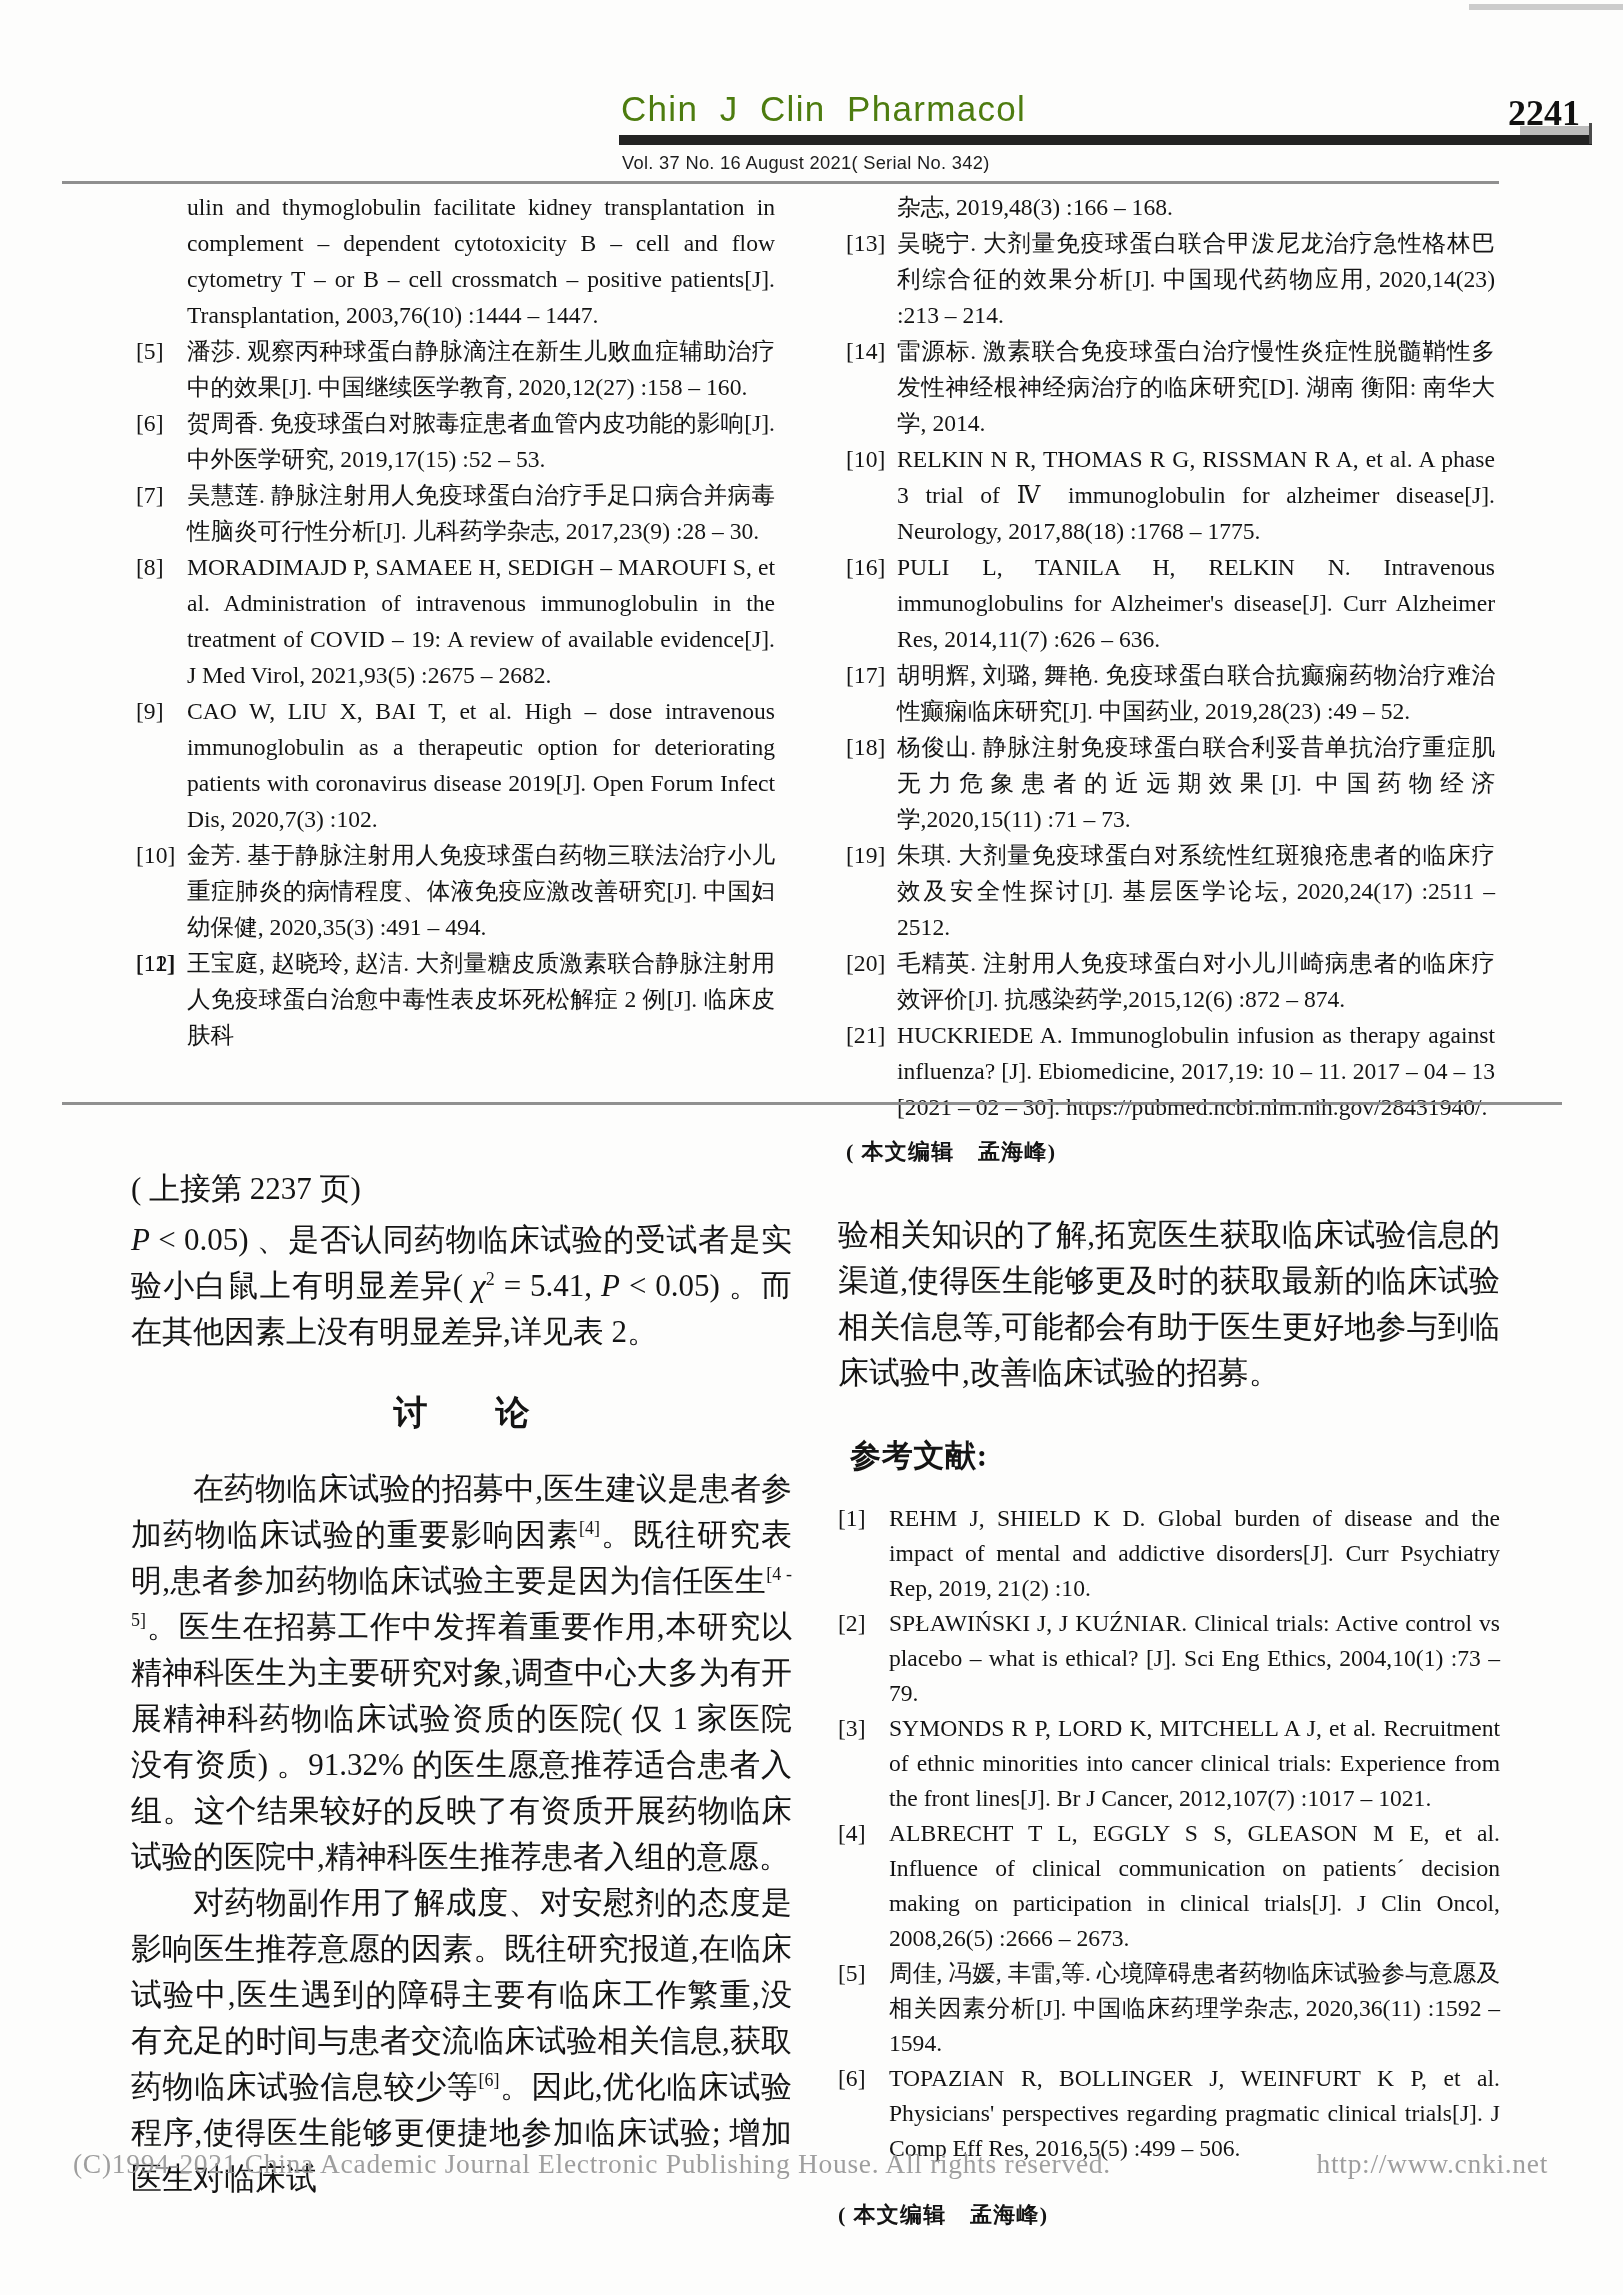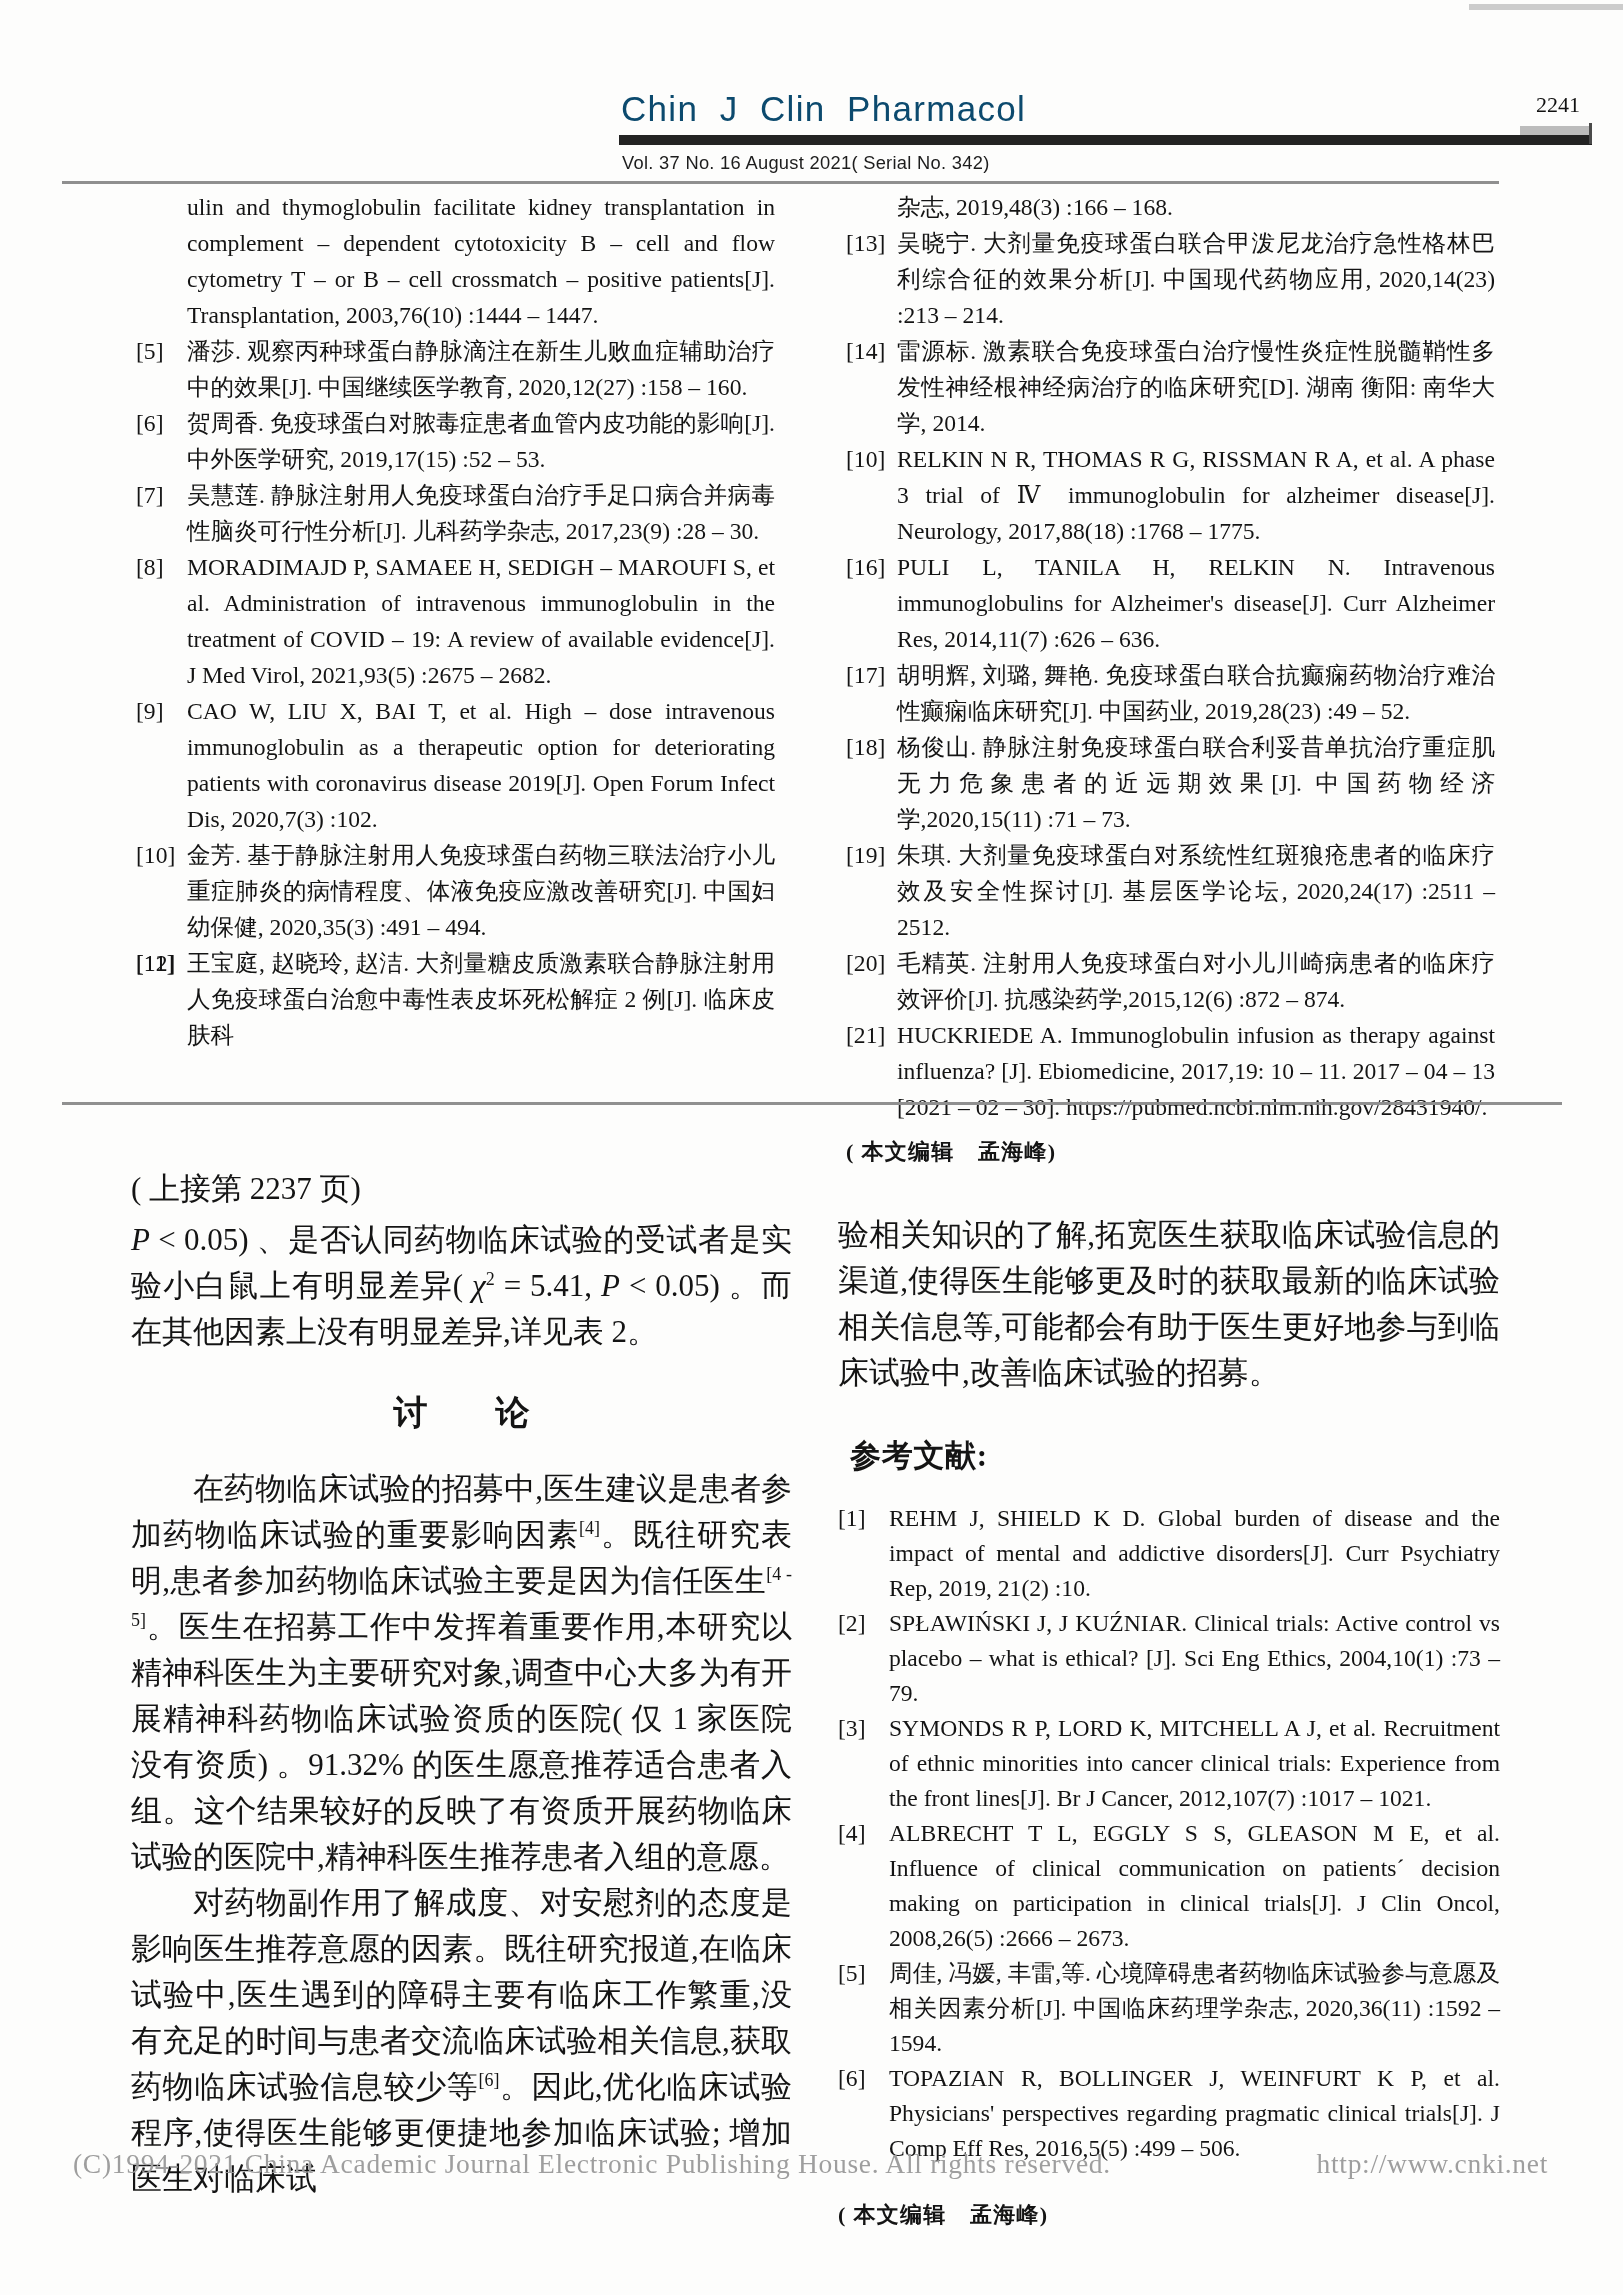--- a/index.html
+++ b/index.html
@@ -11,24 +11,24 @@
     font-family:"Liberation Serif","DejaVu Serif",serif;
     color:#141414;
     overflow:hidden;
   }
   .top-streak{position:absolute;right:0;top:3.9px;width:154px;height:5.9px;background:#cccccc;}
 
   
   .journal-title{
     position:absolute;left:621px;top:89px;
     font-family:"Liberation Sans","DejaVu Sans",sans-serif;
-    font-size:35px;letter-spacing:1.3px;word-spacing:10.5px;color:#0c4a6e;
+    font-size:35px;letter-spacing:1.3px;word-spacing:10.5px;color:#4d7c0f;
     white-space:nowrap;
   }
-  .page-number{position:absolute;right:43px;top:92px;font-size:22px;color:#111;}
+  .page-number{position:absolute;right:43px;top:92px;font-size:36px;color:#111;font-weight:bold;}
   .header-bar{position:absolute;left:619px;top:135px;width:973px;height:9.8px;background:#232323;}
   .header-notch{position:absolute;left:1520px;top:126px;width:69px;height:8.5px;background:#bcbcbc;}
   .header-tick{position:absolute;left:1589px;top:123px;width:3.3px;height:21px;background:#4a4a4a;}
   .issue-line{
     position:absolute;left:622px;top:152px;
     font-family:"Liberation Sans","DejaVu Sans",sans-serif;
     font-size:18.3px;letter-spacing:0.3px;color:#1d1d1d;white-space:nowrap;
   }
   .header-rule{position:absolute;left:62px;top:181px;width:1437px;height:2.6px;background:#8f8f8f;}
 

